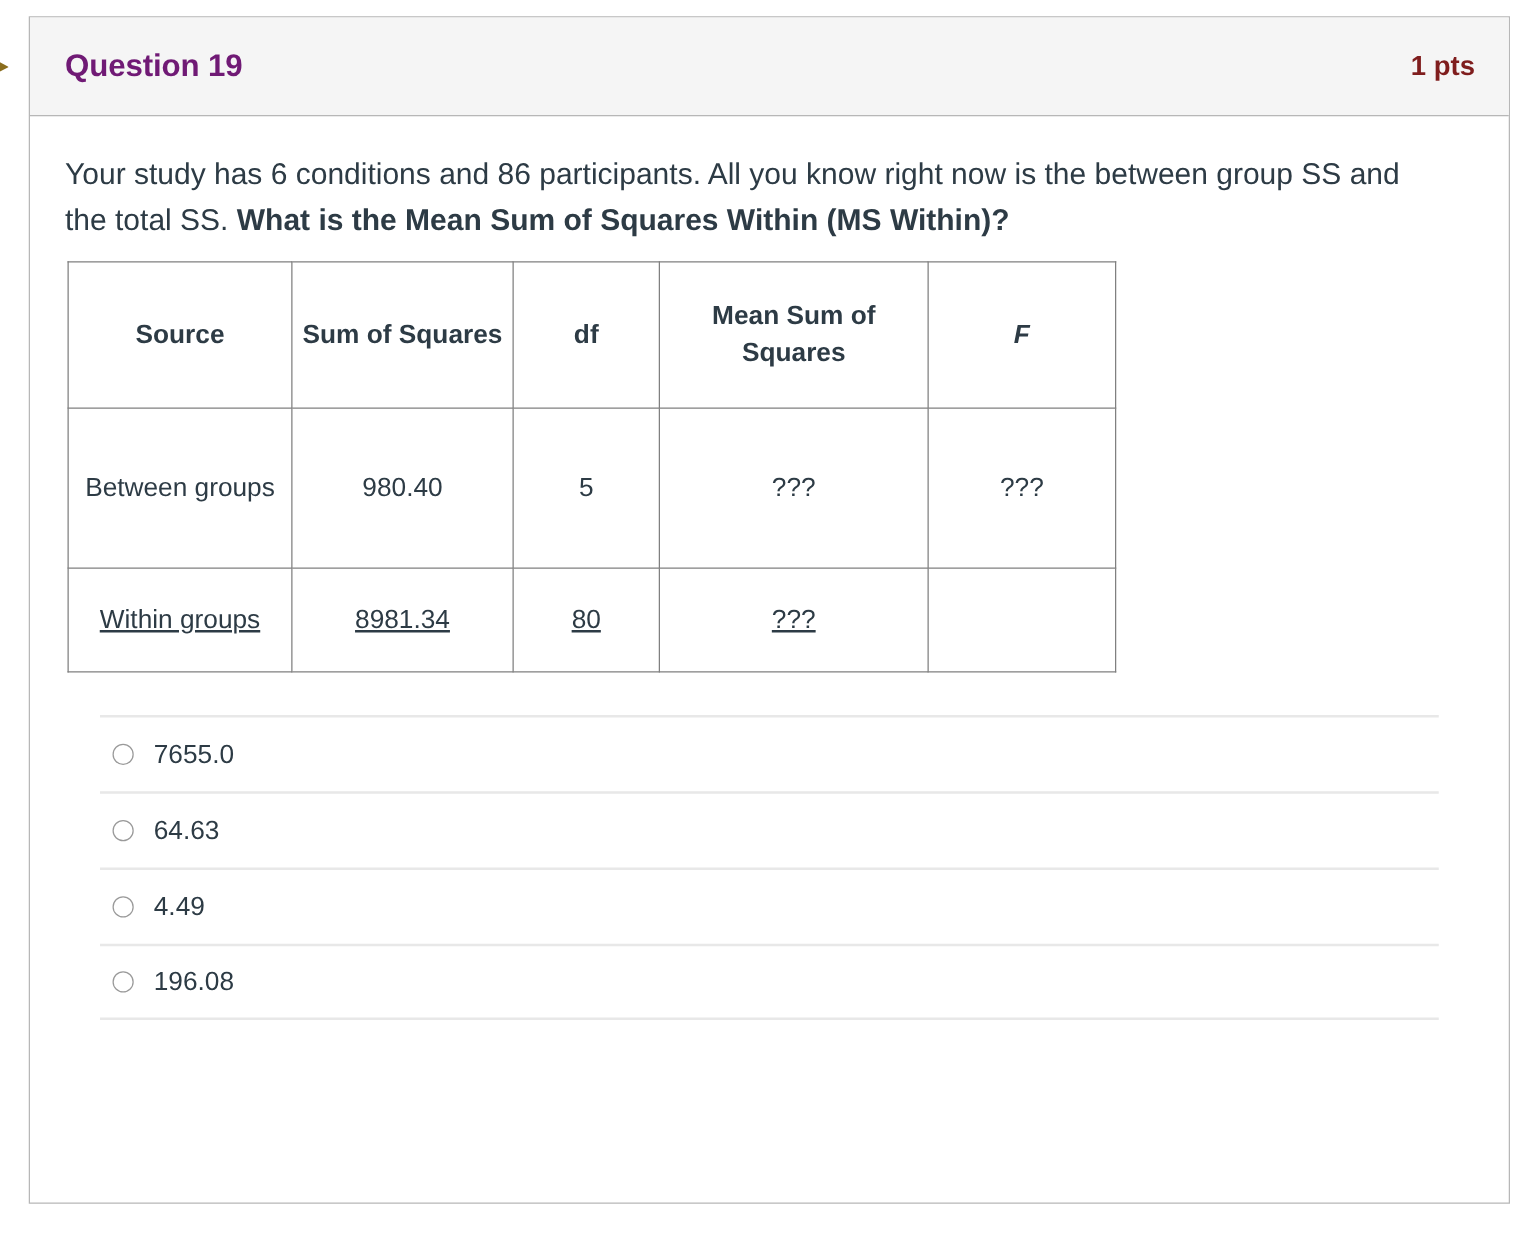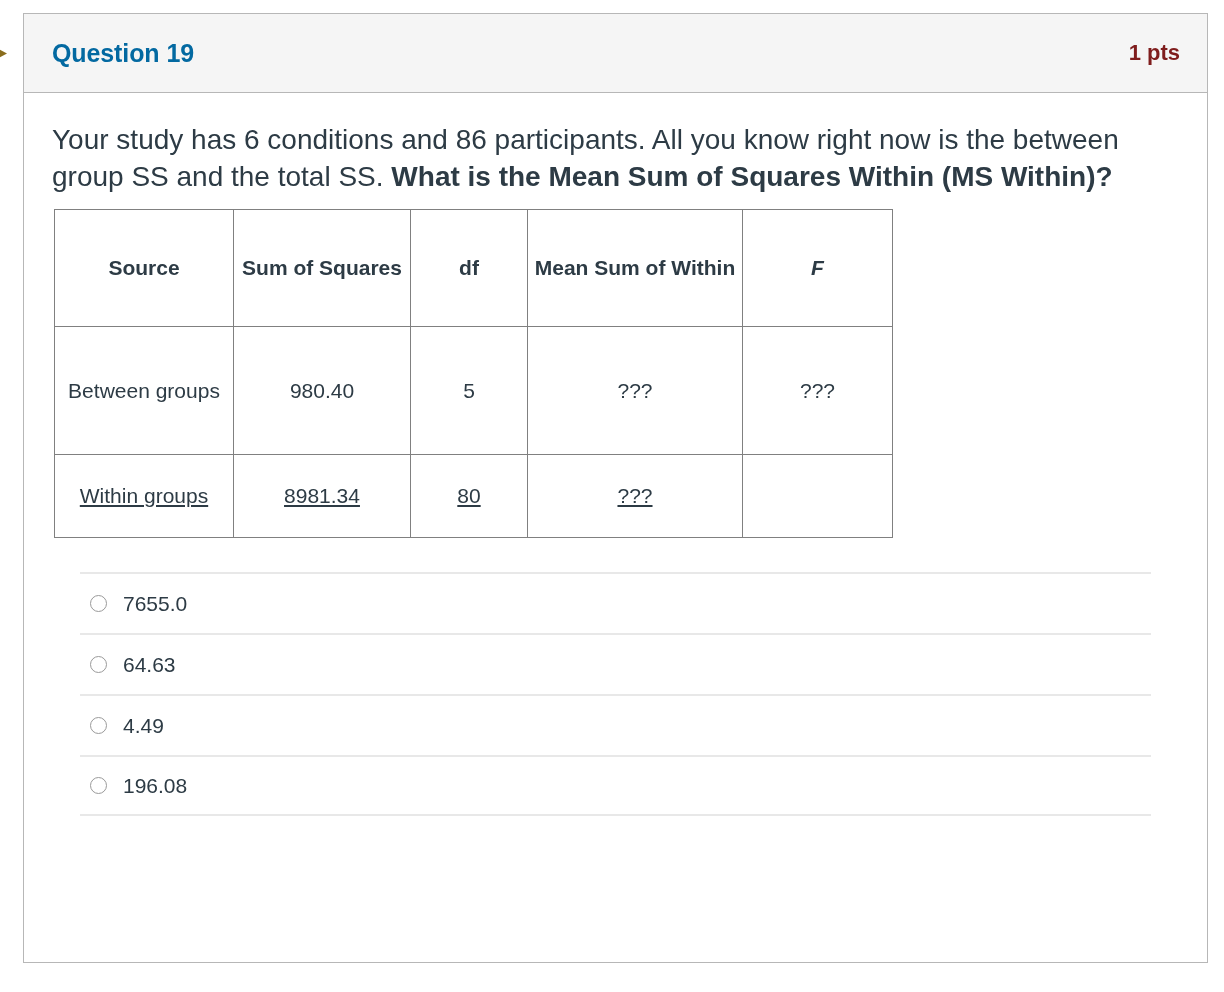--- a/index.html
+++ b/index.html
@@ -45,35 +45,35 @@
     border-bottom: 1px solid #b7b7b7;
     box-sizing: border-box;
     display: flex;
     align-items: center;
     justify-content: space-between;
     padding: 0 27px 0 28px;
   }
   #question-title {
     font-size: 25px;
     font-weight: bold;
-    color: #0369a1;
+    color: #701a75;
     letter-spacing: -0.1px;
   }
   #question-points {
     font-size: 22px;
     font-weight: bold;
     color: #7f1d1d;
   }
 
   
   #question-body {
     padding: 28px 28px 0 28px;
   }
   #question-text {
-    font-size: 28px;
+    font-size: 24px;
     line-height: 37px;
     color: #2d3b45;
     max-width: 1090px;
     margin: 0 0 14px 0;
   }
   #question-text .bold { font-weight: bold; }
 
   
   #anova-table {
     border-collapse: collapse;
@@ -154,21 +154,21 @@
   <div id="question-body">
 
     <p id="question-text"><span>Your study has 6 conditions and 86 participants. All you know right now is the between group SS and the total SS. </span><span class="bold">What is the Mean Sum of Squares Within (MS Within)?</span></p>
 
     <table id="anova-table">
       <thead>
         <tr>
           <th class="col-source">Source</th>
           <th class="col-ss">Sum of Squares</th>
           <th class="col-df">df</th>
-          <th class="col-mss">Mean Sum of Within</th>
+          <th class="col-mss">Mean Sum of Squares</th>
           <th class="col-f italic-head">F</th>
         </tr>
       </thead>
       <tbody>
         <tr class="r1">
           <td>Between groups</td>
           <td>980.40</td>
           <td>5</td>
           <td>???</td>
           <td>???</td>

